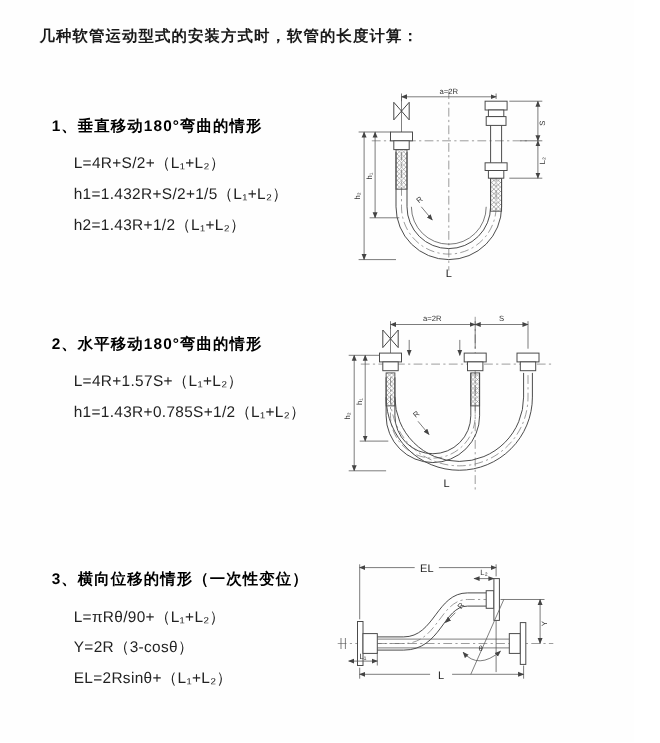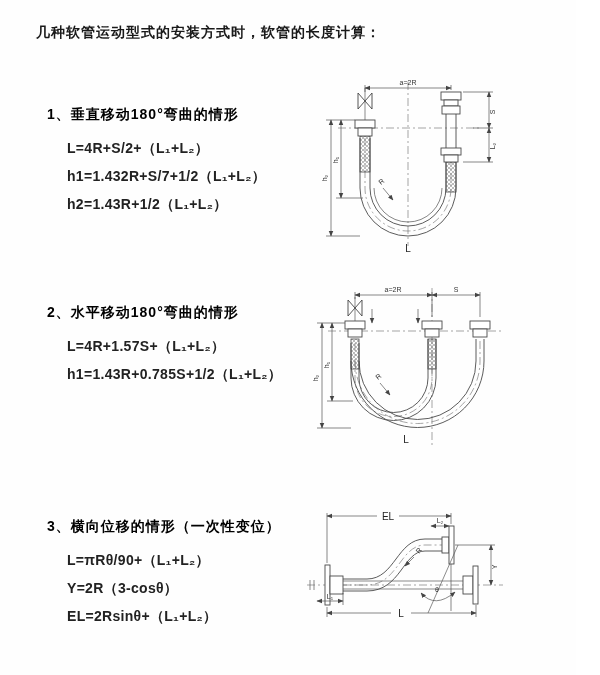--- a/index.html
+++ b/index.html
@@ -4,21 +4,21 @@
 <style>
   html,body{margin:0;padding:0;background:#ffffff;}
   body{font-family:"Liberation Sans","DejaVu Sans",sans-serif;color:#1f1f1f;}
   #page{position:relative;width:576px;height:675px;background:#fefefe;overflow:hidden;}
 
   .page-title{position:absolute;left:36px;top:24px;font-size:14px;font-weight:600;letter-spacing:1px;color:#1a1a1a;}
 
   .section{position:absolute;}
   .sec-heading{font-size:14px;font-weight:700;letter-spacing:1px;color:#000000;height:22px;}
   .formulas{margin-top:10px;padding-left:20px;}
-  .formula{font-size:14px;font-weight:700;color:#222;height:28px;line-height:20px;letter-spacing:0.3px;}
+  .formula{font-size:14px;font-weight:400;color:#222;height:28px;line-height:20px;letter-spacing:0.3px;}
 
   #sec1{left:47px;top:106px;}
   #sec2{left:47px;top:304px;}
   #sec3{left:47px;top:518px;}
 
   .diag{position:absolute;}
   #diag1{left:313px;top:76px;}
   #diag2{left:308px;top:283px;}
   #diag3{left:303px;top:493px;}
 
@@ -36,21 +36,21 @@
 <body>
 
 <div id="page">
 
   <div class="page-title">几种软管运动型式的安装方式时，软管的长度计算：</div>
 
   <div class="section" id="sec1">
     <div class="sec-heading">1、垂直移动180°弯曲的情形</div>
     <div class="formulas">
       <div class="formula">L=4R+S/2+（L₁+L₂）</div>
-      <div class="formula">h1=1.432R+S/7+1/2（L₁+L₂）</div>
+      <div class="formula">h1=1.432R+S/2+1/5（L₁+L₂）</div>
       <div class="formula">h2=1.43R+1/2（L₁+L₂）</div>
     </div>
   </div>
 
   <div class="section" id="sec2">
     <div class="sec-heading">2、水平移动180°弯曲的情形</div>
     <div class="formulas">
       <div class="formula">L=4R+1.57S+（L₁+L₂）</div>
       <div class="formula">h1=1.43R+0.785S+1/2（L₁+L₂）</div>
     </div>

